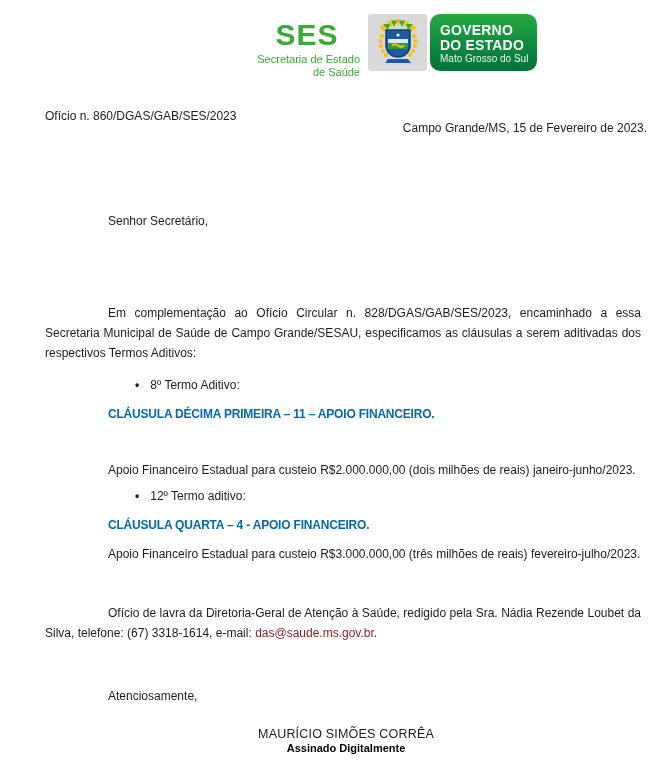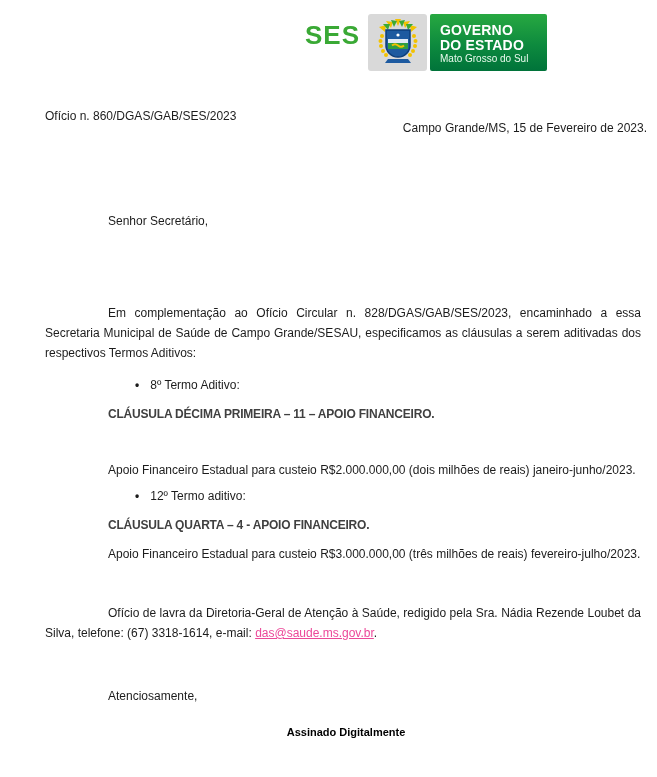--- a/index.html
+++ b/index.html
@@ -10,68 +10,72 @@
     height: 777px;
     background: #ffffff;
     font-family: "Liberation Sans", "DejaVu Sans", sans-serif;
     color: #1c1c1c;
     overflow: hidden;
   }
 
   
   .header { position: absolute; top: 14px; left: 254px; display: flex; align-items: flex-start; }
   .ses-block { width: 106px; text-align: right; padding-top: 6px; margin-right: 8px; color: #3aa935; }
-  .ses-acronym { font-size: 26px; font-weight: bold; line-height: 30px; letter-spacing: 1px; }
+  .ses-acronym { font-size: 30px; font-weight: bold; line-height: 30px; letter-spacing: 1px; text-align: center; }
   .ses-sub { font-size: 11px; line-height: 13px; margin-top: 3px; }
   .emblem-box {
     width: 59px; height: 57px; background: #d9d9d9;
     border-radius: 3px; display: flex; align-items: center; justify-content: center;
   }
   .gov-box {
-    width: 117px; height: 57px; margin-left: 3px;
+    width: 107px; height: 57px; margin-left: 3px;
     background: linear-gradient(180deg, #27a841 0%, #0d8a3e 55%, #00733a 100%);
-    border-radius: 2px; color: #ffffff; padding: 9px 0 0 10px;
+    border-radius: 10px; color: #ffffff; padding: 9px 0 0 10px;
   }
   .gov-title { font-size: 14px; font-weight: bold; line-height: 15px; letter-spacing: 0.2px; }
   .gov-sub { font-size: 10px; line-height: 12px; margin-top: 0; color: #eafbee; }
 
   
   .doc { font-size: 12px; line-height: 20px; }
   .abs { position: absolute; }
   .ref-line { top: 95px; left: 45px; margin-top: 11px; }
   .date-line { top: 118px; left: 45px; width: 602px; text-align: right; }
   .salutation { top: 211px; left: 108px; }
   .para { left: 45px; width: 596px; text-align: justify; text-indent: 63px; }
   .para-intro { top: 303px; }
   .bullet-line { left: 135px; }
   .bullet-1 { top: 375px; }
   .bullet-2 { top: 486px; }
   .dot::before { content: "\2022"; font-weight: bold; margin-right: 11px; }
-  .clause { left: 108px; font-weight: bold; color: #404040; letter-spacing: -0.2px; }
+  .clause { left: 108px; font-weight: bold; color: #0369a1; letter-spacing: -0.2px; }
   .clause-1 { top: 404px; }
   .clause-2 { top: 515px; }
   .para-d1 { top: 432px; margin-top: 28px; }
   .para-d2 { top: 544px; }
   .para-contact { top: 603px; }
-  .email-link { color: #ec4899; text-decoration: underline; cursor: pointer; }
+  .email-link { color: #7f1d1d; cursor: pointer; }
   .closing { top: 686px; left: 108px; }
 
   .signature { top: 726px; left: 45px; width: 602px; text-align: center; }
   .sig-name { font-size: 12.5px; line-height: 16px; letter-spacing: 0.2px; }
   .sig-role { font-size: 10.5px; line-height: 13px; }
   .sig-stamp { font-size: 11px; line-height: 13px; font-weight: bold; color: #000000; }
 </style>
 </head>
 <body>
 
 <div class="page">
 
   <div class="header">
     <div class="ses-block">
       <div class="ses-acronym">SES</div>
+      <div class="ses-sub">
+        <div>Secretaria de Estado</div>
+        <div>de Saúde</div>
+      </div>
     </div>
     <div class="emblem-box">
       <svg width="46" height="50" viewBox="0 0 46 50">
 
         <g fill="#f2c200">
           <polygon points="23,8 20,1 26,1"></polygon>
           <polygon points="16,10 11,3 18,4"></polygon>
           <polygon points="30,10 28,4 35,3"></polygon>
           <polygon points="10,14 4,9 11,7"></polygon>
           <polygon points="36,14 35,7 42,9"></polygon>
@@ -131,17 +135,18 @@
     <div class="abs clause clause-2">CLÁUSULA QUARTA – 4 - APOIO FINANCEIRO.</div>
     <div class="abs para para-d2">Apoio Financeiro Estadual para custeio R$3.000.000,00 (três milhões de reais) fevereiro-julho/2023.</div>
 
     <div class="abs para para-contact">
       <span>Ofício de lavra da Diretoria-Geral de Atenção à Saúde, redigido pela Sra. Nádia Rezende Loubet da Silva, telefone: (67) 3318-1614, e-mail: </span><a class="email-link">das@saude.ms.gov.br</a><span>.</span>
     </div>
 
     <div class="abs closing">Atenciosamente,</div>
 
     <div class="abs signature">
+      <div class="sig-name">MAURÍCIO SIMÕES CORRÊA</div>
       <div class="sig-stamp">Assinado Digitalmente</div>
     </div>
   </div>
 
 </div>
 
 </body></html>

